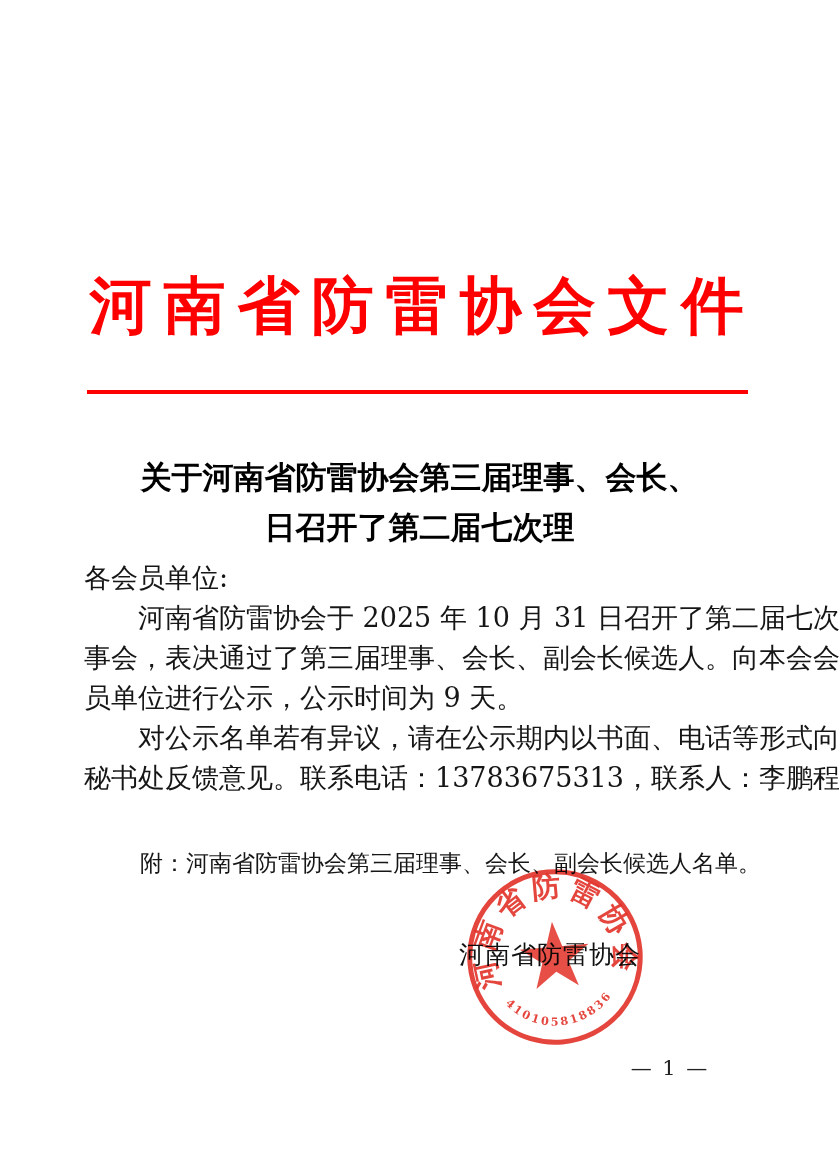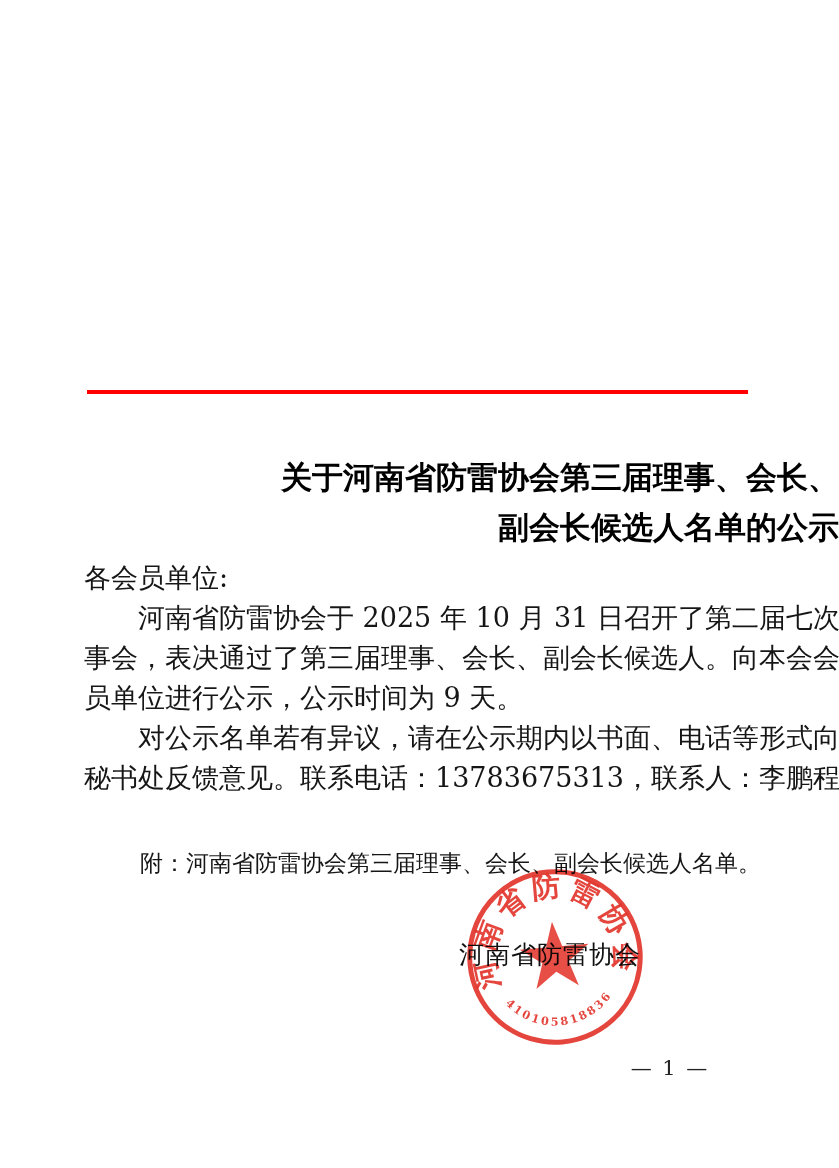--- a/index.html
+++ b/index.html
@@ -36,21 +36,21 @@
     left: 87px;
     width: 661px;
     height: 4px;
     background: #fe0000;
   }
   .doc-title {
     position: absolute;
     top: 452px;
     left: 0;
     width: 100%;
-    text-align: right;
+    text-align: center;
     color: #000000;
     font-size: 31px;
     font-weight: 700;
     line-height: 50px;
     white-space: nowrap;
   }
   .body-text {
     position: absolute;
     top: 558px;
     left: 84px;
@@ -115,26 +115,27 @@
     letter-spacing: 2px;
     color: #222222;
     white-space: nowrap;
   }
 </style>
 </head>
 <body>
 
 <div class="page">
 
+  <div class="header-title">河南省防雷协会文件</div>
 
   <div class="red-rule"></div>
 
   <div class="doc-title">
     <div>关于河南省防雷协会第三届理事、会长、</div>
-    <div>副会长候选人名单的公示</div>
+    <div>日召开了第二届七次理</div>
   </div>
 
   <div class="body-text">
     <div class="line">各会员单位:</div>
     <div class="line indent">河南省防雷协会于 2025 年 10 月 31 日召开了第二届七次理</div>
     <div class="line">事会，表决通过了第三届理事、会长、副会长候选人。向本会会</div>
     <div class="line">员单位进行公示，公示时间为 9 天。</div>
     <div class="line indent">对公示名单若有异议，请在公示期内以书面、电话等形式向</div>
     <div class="line">秘书处反馈意见。联系电话：13783675313，联系人：李鹏程。</div>
     <div class="line attachment">附：河南省防雷协会第三届理事、会长、副会长候选人名单。</div>

